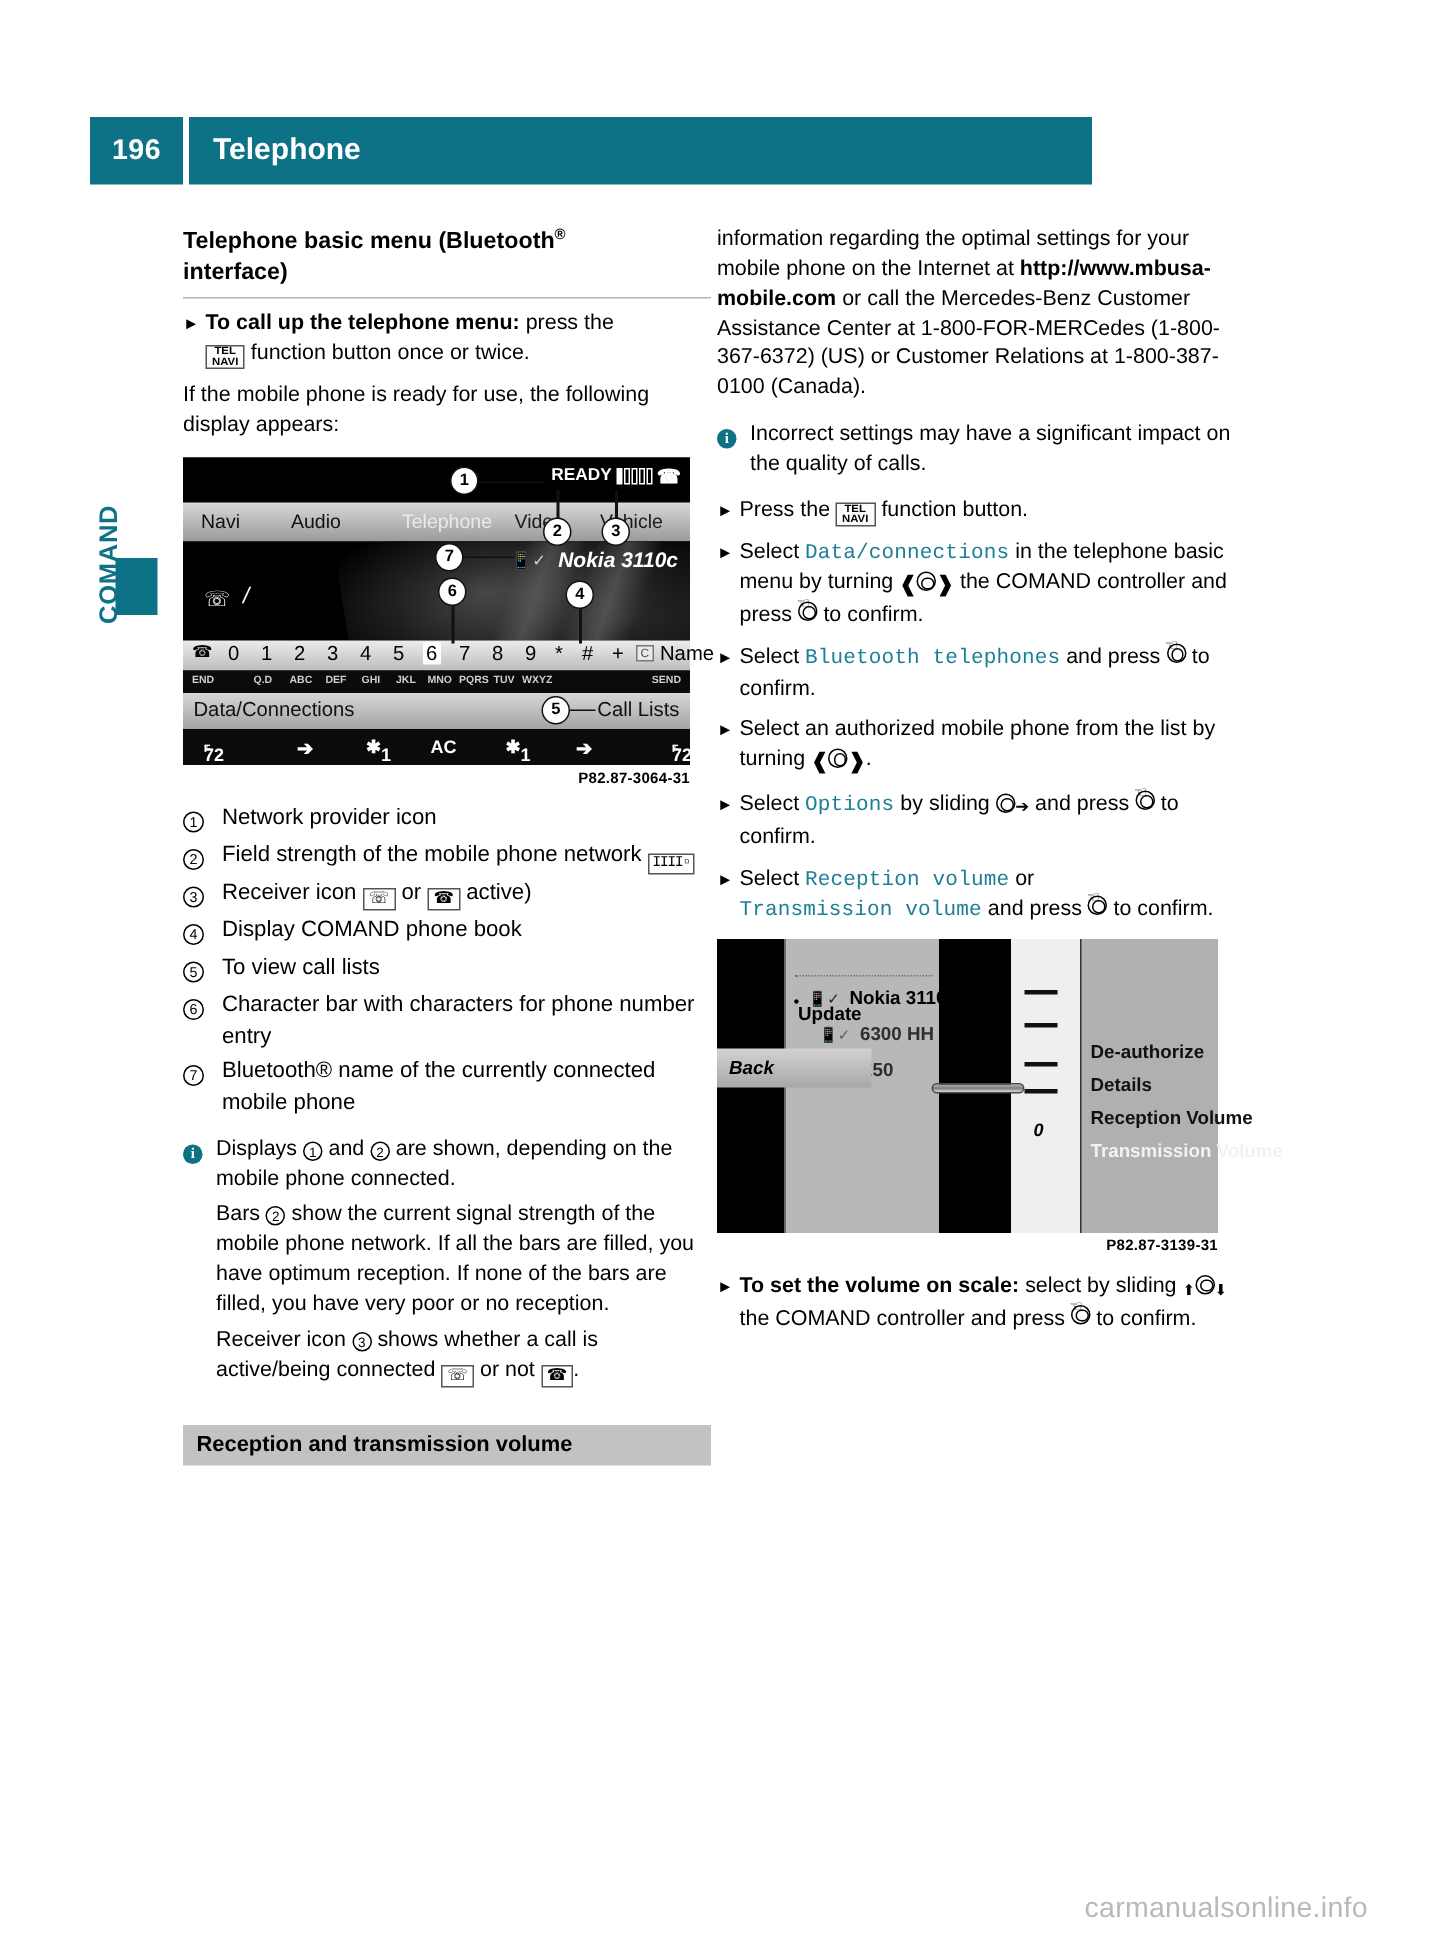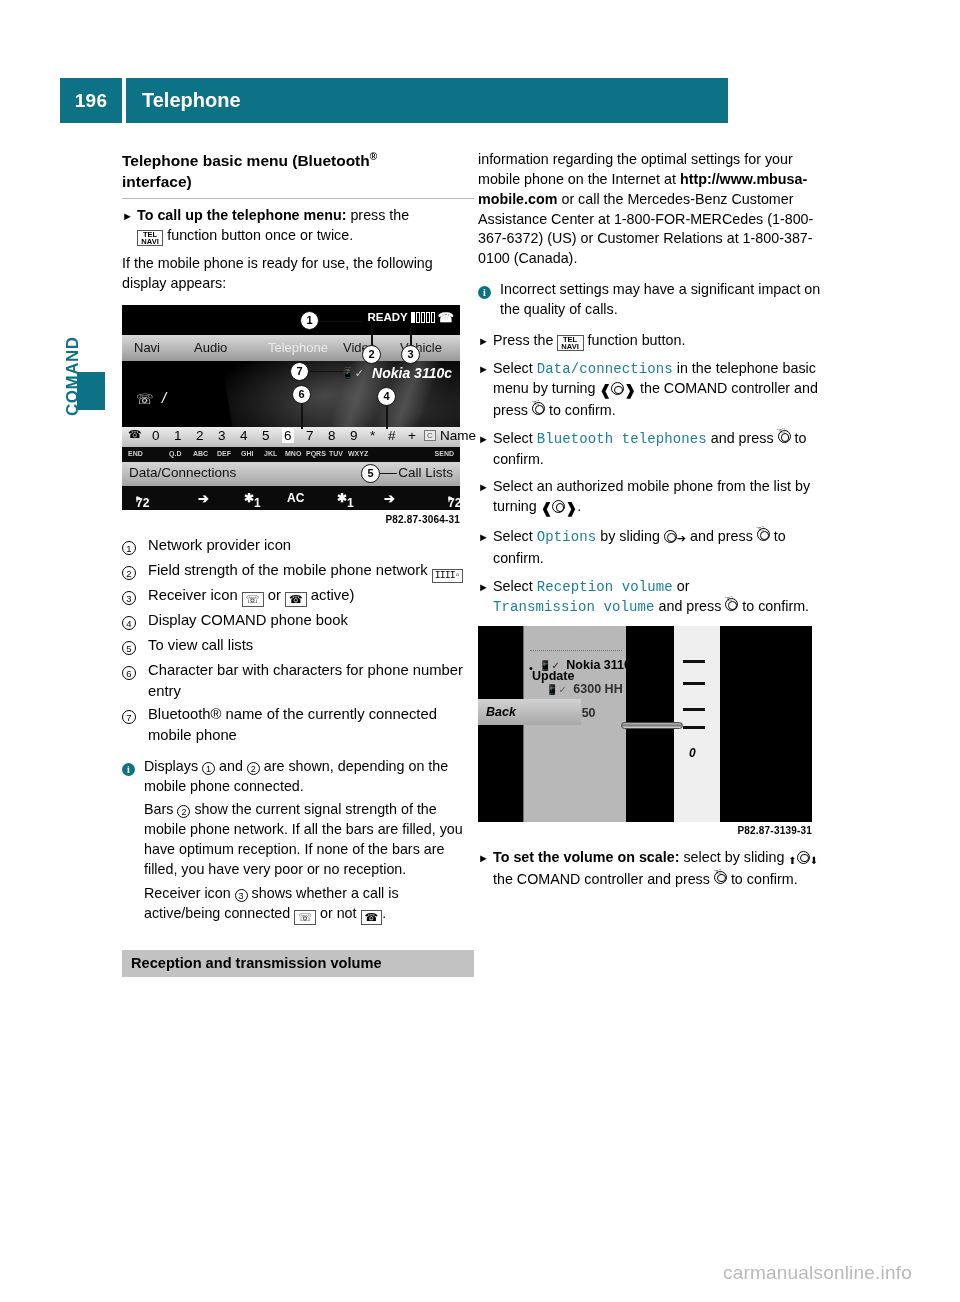--- a/index.html
+++ b/index.html
@@ -558,20 +558,26 @@
     <div class="f2-mid"></div>
     <div class="f2-scale">
       <div class="f2-tick" style="top:34px"></div>
       <div class="f2-tick" style="top:56px"></div>
       <div class="f2-tick" style="top:82px"></div>
       <div class="f2-tick" style="top:100px"></div>
       <div class="f2-zero" style="top:120px">0</div>
     </div>
     <div class="f2-slider"></div>
 
+    <div class="f2-right">
+      <div class="f2-ritem" style="top:68px">De-authorize</div>
+      <div class="f2-ritem" style="top:90px">Details</div>
+      <div class="f2-ritem" style="top:112px">Reception Volume</div>
+      <div class="f2-ritem hl" style="top:134px">Transmission Volume</div>
+    </div>
   </div>
   <div id="fig2-cap">P82.87-3139-31</div>
 
   <div class="step">
     <div class="arr">►</div>
     <div class="txt">
       <span class="b">To set the volume on scale:</span>
       <span>select by sliding</span>
       <span class="ctrl-slide"><span class="arrow-u">⬆</span><span class="ring"></span><span class="arrow-d">⬇</span></span>
       <span>the COMAND controller and press</span>

